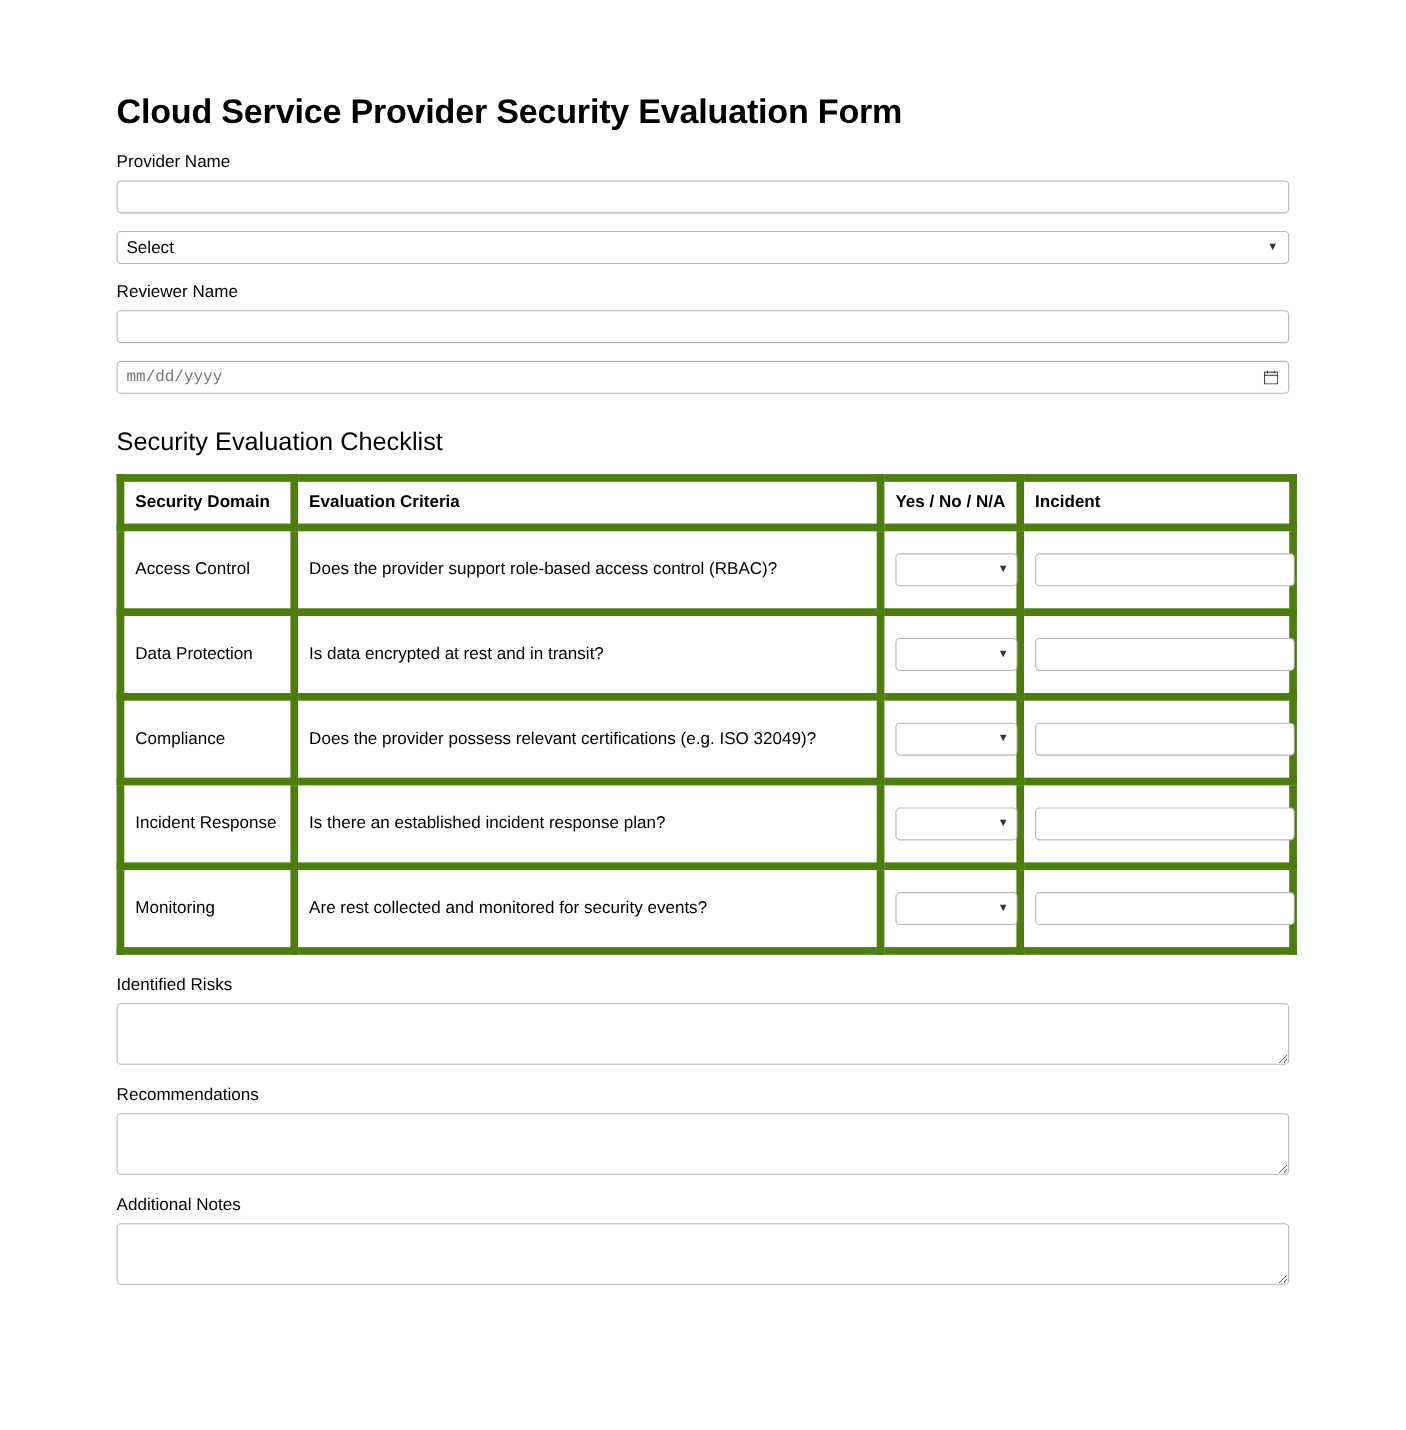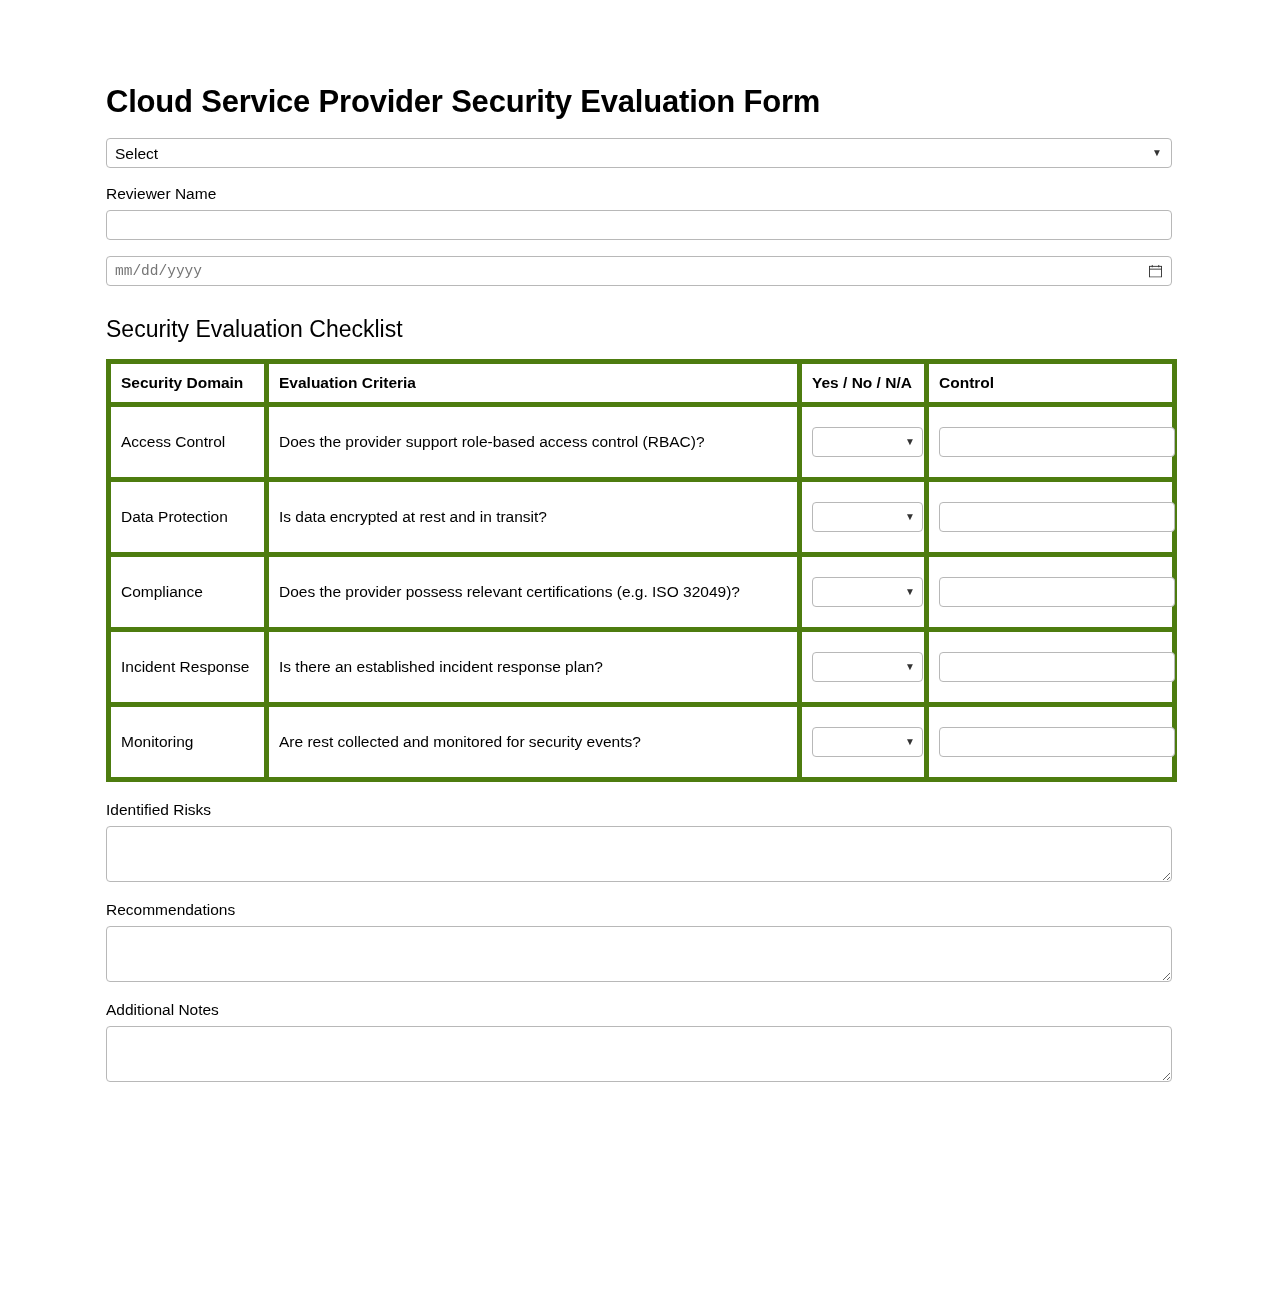--- a/index.html
+++ b/index.html
@@ -93,21 +93,21 @@
     line-height: 1;
   }
 
   table.checklist {
     border-collapse: collapse;
     width: 100%;
     table-layout: fixed;
   }
   table.checklist th,
   table.checklist td {
-    border: 5px solid #4d7c0f;
+    border: 7px solid #4d7c0f;
     text-align: left;
     vertical-align: middle;
     font-size: 15.5px;
     padding: 8px 10px;
   }
   table.checklist th {
     font-weight: bold;
     padding-top: 10px;
     padding-bottom: 10px;
   }
@@ -167,20 +167,24 @@
     outline: none;
   }
 </style>
 </head>
 <body>
 
 <div class="page">
 
   <h1 class="form-title">Cloud Service Provider Security Evaluation Form</h1>
 
+  <div class="field-block">
+    <div class="field-label">Provider Name</div>
+    <input class="text-input" type="text" value="" style="">
+  </div>
 
   <div class="field-block">
     <div class="select-wrap">
       <select class="select-input">
         <option>Select</option>
       </select>
       <span class="chev">▼</span>
     </div>
   </div>
 
@@ -208,21 +212,21 @@
       <col class="c-domain">
         <col class="c-criteria">
         <col class="c-answer">
         <col class="c-comments">
     </colgroup>
     <thead>
       <tr>
         <th>Security Domain</th>
         <th>Evaluation Criteria</th>
         <th>Yes / No / N/A</th>
-        <th>Control</th>
+        <th>Incident</th>
       </tr>
     </thead>
     <tbody>
       <tr>
         <td>Access Control</td>
         <td>Does the provider support role-based access control (RBAC)?</td>
         <td class="answer-cell">
           <span class="sel-wrap">
             <select><option></option></select>
             <span class="chev">▼</span>

